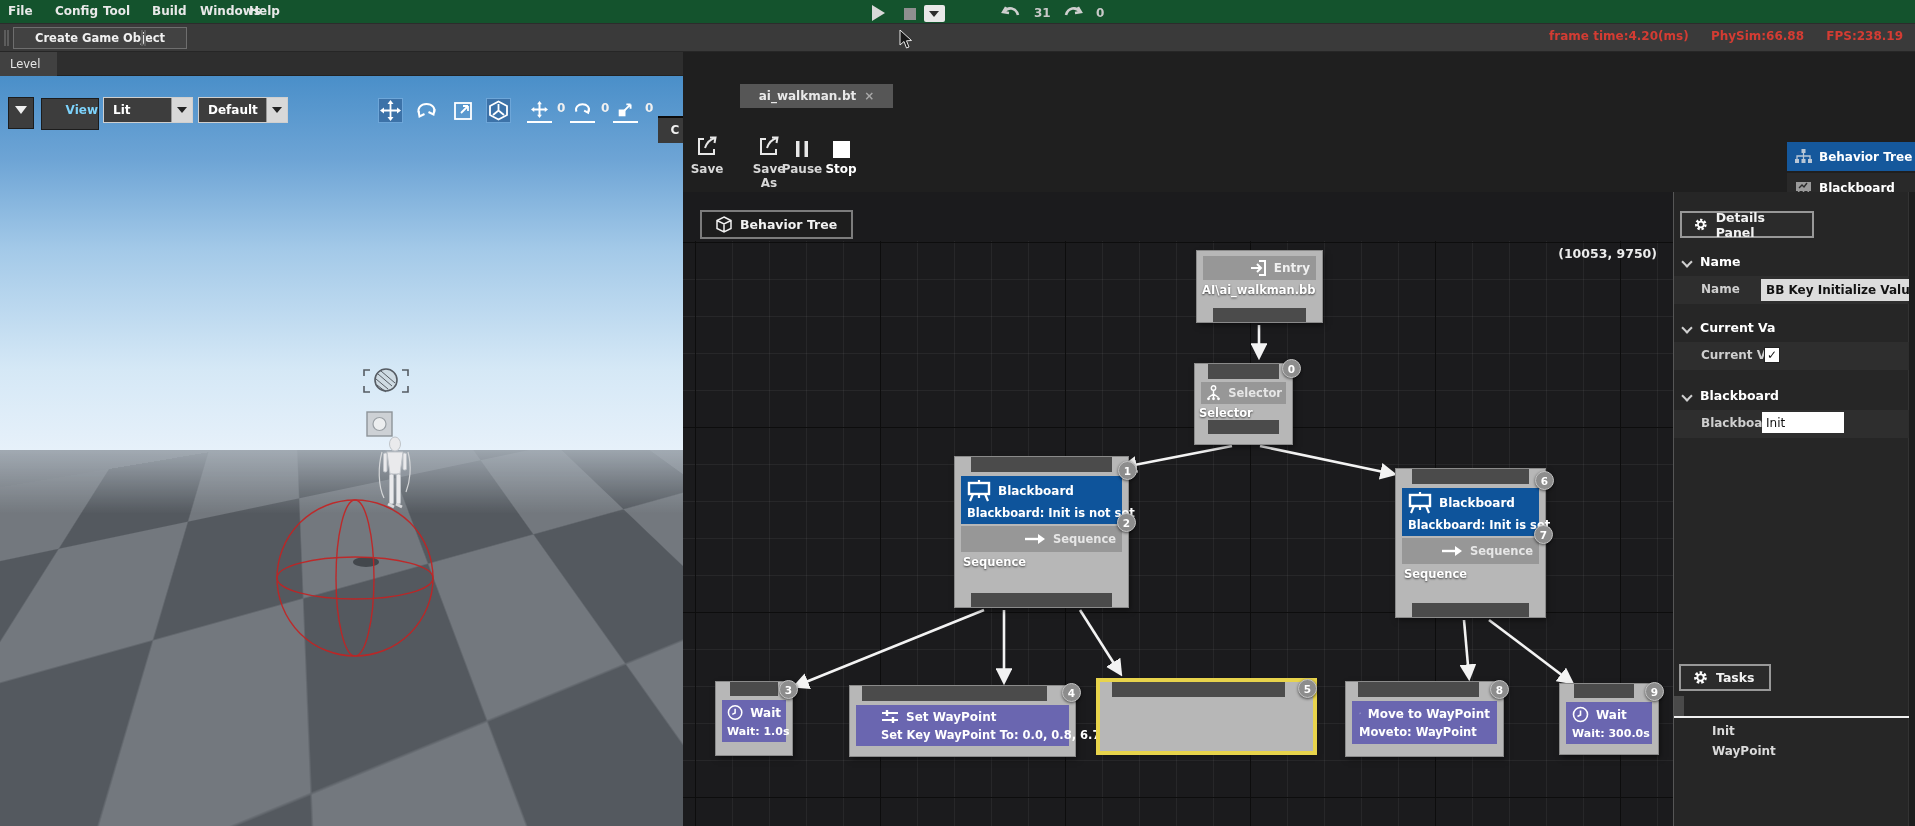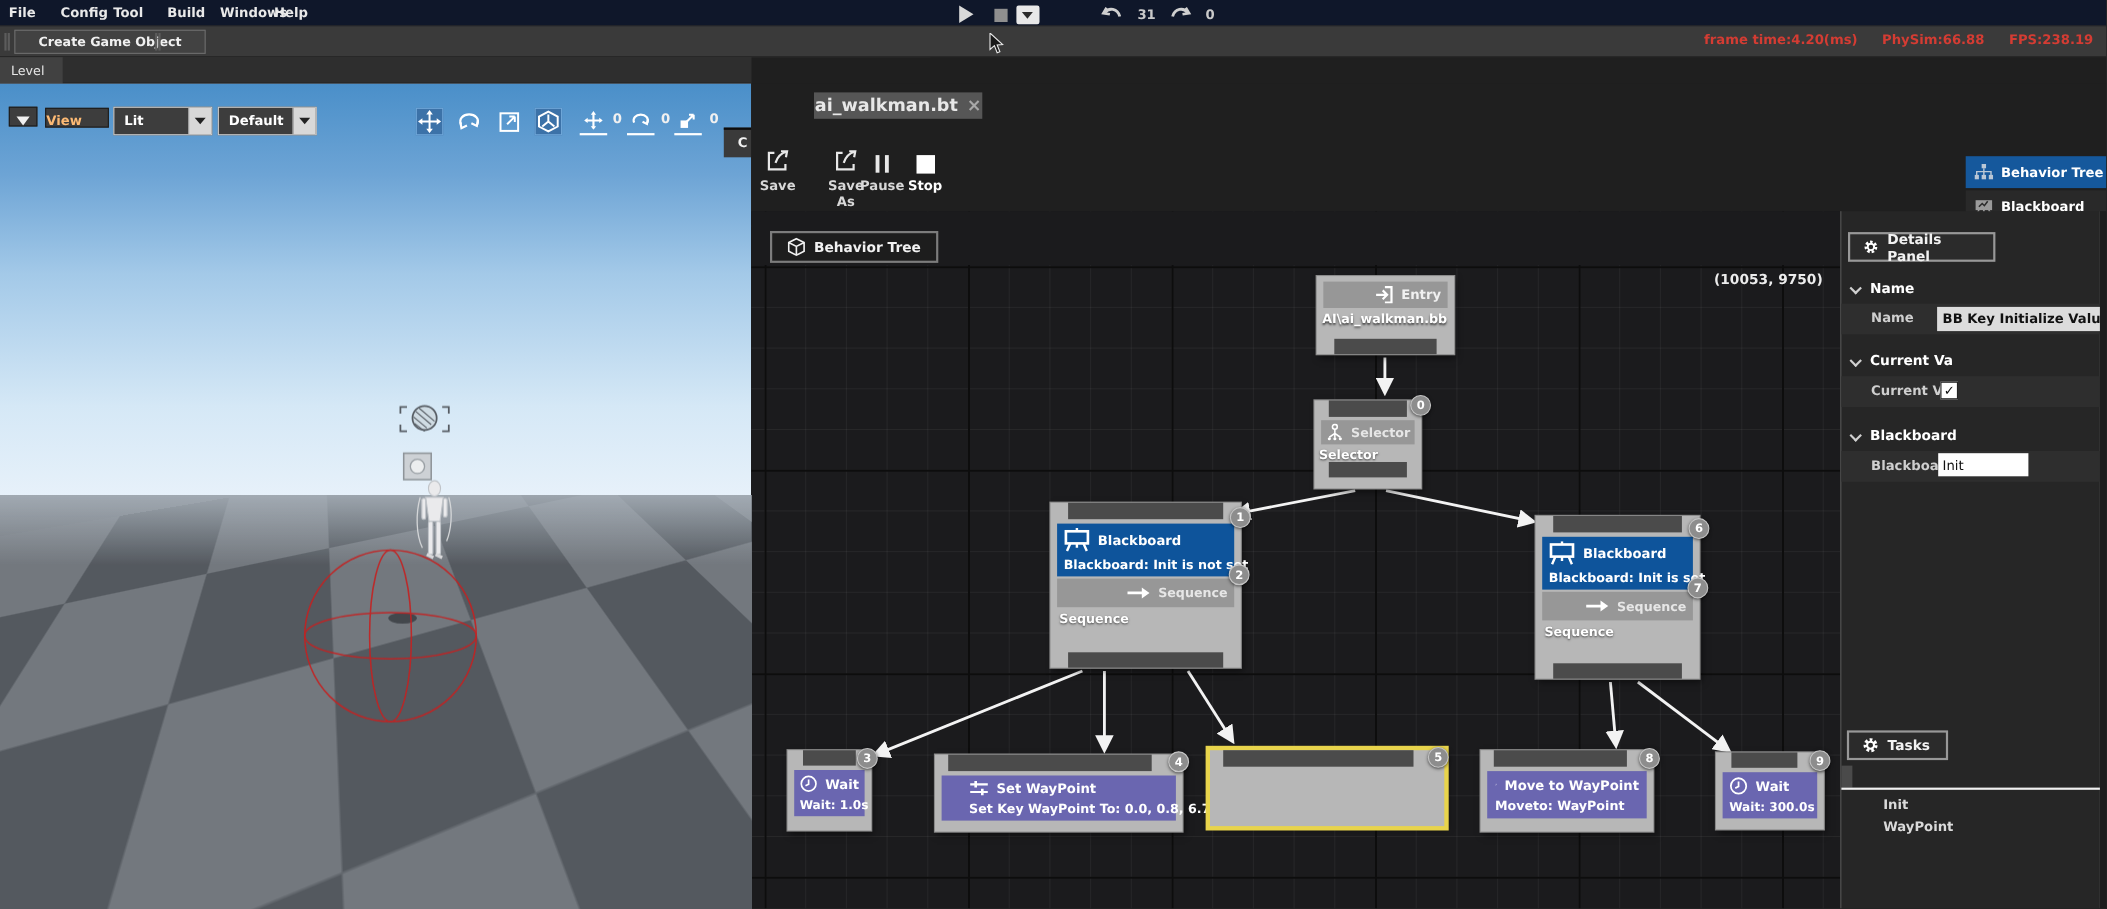--- a/index.html
+++ b/index.html
@@ -3,21 +3,21 @@
 <meta charset="utf-8">
 <style>
   * { margin:0; padding:0; box-sizing:border-box; }
   html,body { background:#2b2b2b; }
   body { font-family:"DejaVu Sans", sans-serif; }
   .app { position:relative; width:1915px; height:826px; overflow:hidden; background:#303030; color:#e8e8e8; }
   .abs { position:absolute; }
   .nowrap { white-space:nowrap; }
 
   
-  .menubar { left:0; top:0; width:1915px; height:24px; background:#0f172a; border-bottom:1px solid #2c2c2c; }
+  .menubar { left:0; top:0; width:1915px; height:24px; background:#14532d; border-bottom:1px solid #2c2c2c; }
   .menu-item { position:absolute; top:4px; font-size:12px; font-weight:bold; color:#e9e9e9; cursor:default; }
   .toolrow { left:0; top:24px; width:1915px; height:28px; background:#3a3a3a; border-bottom:1px solid #262626; }
   .grip { position:absolute; top:6px; width:5px; height:16px; border-left:2px solid #5c5c5c; border-right:2px solid #5c5c5c; }
   .btn-create { position:absolute; left:13px; top:3px; height:22px; padding:0 21px; background:#424242; border:1px solid #6e6e6e; color:#f0f0f0; font-size:11.5px; font-weight:bold; line-height:20px; }
   .stats { position:absolute; right:12px; top:5px; font-size:12px; font-weight:bold; color:#d43c33; }
   .stats span { margin-left:18px; }
   .play-tri { position:absolute; left:872px; top:5px; width:0; height:0; border-left:13px solid #d9d9d9; border-top:8px solid transparent; border-bottom:8px solid transparent; }
   .stop-sq { position:absolute; left:904px; top:8px; width:12px; height:12px; background:#8f8f8f; }
   .play-dd { position:absolute; left:924px; top:5px; width:21px; height:17px; background:#e8e8e8; border-radius:2px; }
   .play-dd:after { content:""; position:absolute; left:5px; top:6px; border-left:5px solid transparent; border-right:5px solid transparent; border-top:6px solid #2b2b2b; }
@@ -28,33 +28,33 @@
   .tab { position:absolute; top:0; height:24px; background:#414141; color:#e6e6e6; font-size:11.5px; line-height:24px; padding:0 10px; }
 
   
   .level { left:0; top:76px; width:683px; height:750px; overflow:hidden; background:#6d7278; }
   .sky { position:absolute; left:0; top:0; width:683px; height:376px; background:linear-gradient(to bottom,#4a8fc9 0%,#6da4d5 22%,#a3c9e8 46%,#d5e8f6 78%,#e7f1fa 100%); }
   .floor-wrap { position:absolute; left:0; top:374px; width:683px; height:376px; overflow:hidden; background:#70757b; }
   .floor { position:absolute; left:-900px; top:-30px; width:2500px; height:1500px;
            background:repeating-conic-gradient(#73787e 0% 25%, #54595f 25% 50%); background-size:150px 150px;
            transform:perspective(320px) rotateX(54deg) rotateZ(-16deg); transform-origin:52% 0; }
   .haze { position:absolute; left:0; top:374px; width:683px; height:64px; background:linear-gradient(to bottom, #aab3bc, rgba(170,179,188,0)); opacity:.85; }
-  .vp-btn { position:absolute; height:18px; background:#3d3d3d; border:1px solid #1c1c1c; color:#fdba74; font-size:12px; font-weight:bold; text-align:left; }
+  .vp-btn { position:absolute; height:32px; background:#3d3d3d; border:1px solid #1c1c1c; color:#7dd3fc; font-size:12px; font-weight:bold; text-align:right; }
   .vp-dd { position:absolute; height:26px; background:#3d3d3d; border:1px solid #cfcfcf; color:#fff; font-size:12px; font-weight:bold; }
   .vp-dd .arrowbox { position:absolute; right:0; top:0; width:21px; height:24px; background:#d8d8d8; border-left:1px solid #9a9a9a; }
   .vp-dd .arrowbox:after { content:""; position:absolute; left:5px; top:9px; border-left:5px solid transparent; border-right:5px solid transparent; border-top:6px solid #222; }
   .gizmo-btn { position:absolute; top:22px; width:25px; height:25px; display:flex; align-items:center; justify-content:center; }
   .gizmo-btn.on { background:#3c72a8; border:1px solid #6ea6d8; }
   .snap0 { position:absolute; top:25px; font-size:12px; font-weight:bold; color:#f0f0f0; }
   .c-btn { position:absolute; left:658px; top:40px; width:34px; height:27px; background:#3a3a3a; border-top:2px solid #0c0c0c; color:#f2f2f2; font-size:12px; font-weight:bold; text-align:center; line-height:25px; }
 
   
   .bt-panel { left:683px; top:52px; width:1232px; height:774px; background:#1f1f1f; }
   .bt-content { position:absolute; left:0; top:24px; width:1232px; height:750px; background:#1f1f1f; }
-  .doc-tab { position:absolute; left:57px; top:8px; width:153px; height:24px; background:#565656; color:#e8e8e8; font-size:16px; font-weight:bold; line-height:24px; text-align:center; }
+  .doc-tab { position:absolute; left:57px; top:8px; width:153px; height:24px; background:#565656; color:#e8e8e8; font-size:12px; font-weight:bold; line-height:24px; text-align:center; }
   .doc-tab .x { color:#a8a8a8; margin-left:8px; font-weight:bold; }
   .action { position:absolute; top:56px; text-align:center; color:#d8d8d8; font-size:12px; font-weight:bold; }
   .action .ic { height:26px; display:flex; align-items:flex-end; justify-content:center; margin-bottom:4px; }
   .mode-btn { position:absolute; left:1104px; width:128px; height:29px; display:flex; align-items:center; gap:7px; padding-left:8px; color:#fff; font-size:12px; font-weight:bold; }
   .pin-ic { position:absolute; left:1218px; top:4px; width:11px; height:11px; border:1px solid #9a9a9a; }
   .pin-ic:after { content:""; position:absolute; left:5px; top:0; width:4px; height:10px; background:#9a9a9a; }
 
   
   .graph { position:absolute; left:0; top:116px; width:990px; height:658px; overflow:hidden;
     background-color:#1b1b1d;

